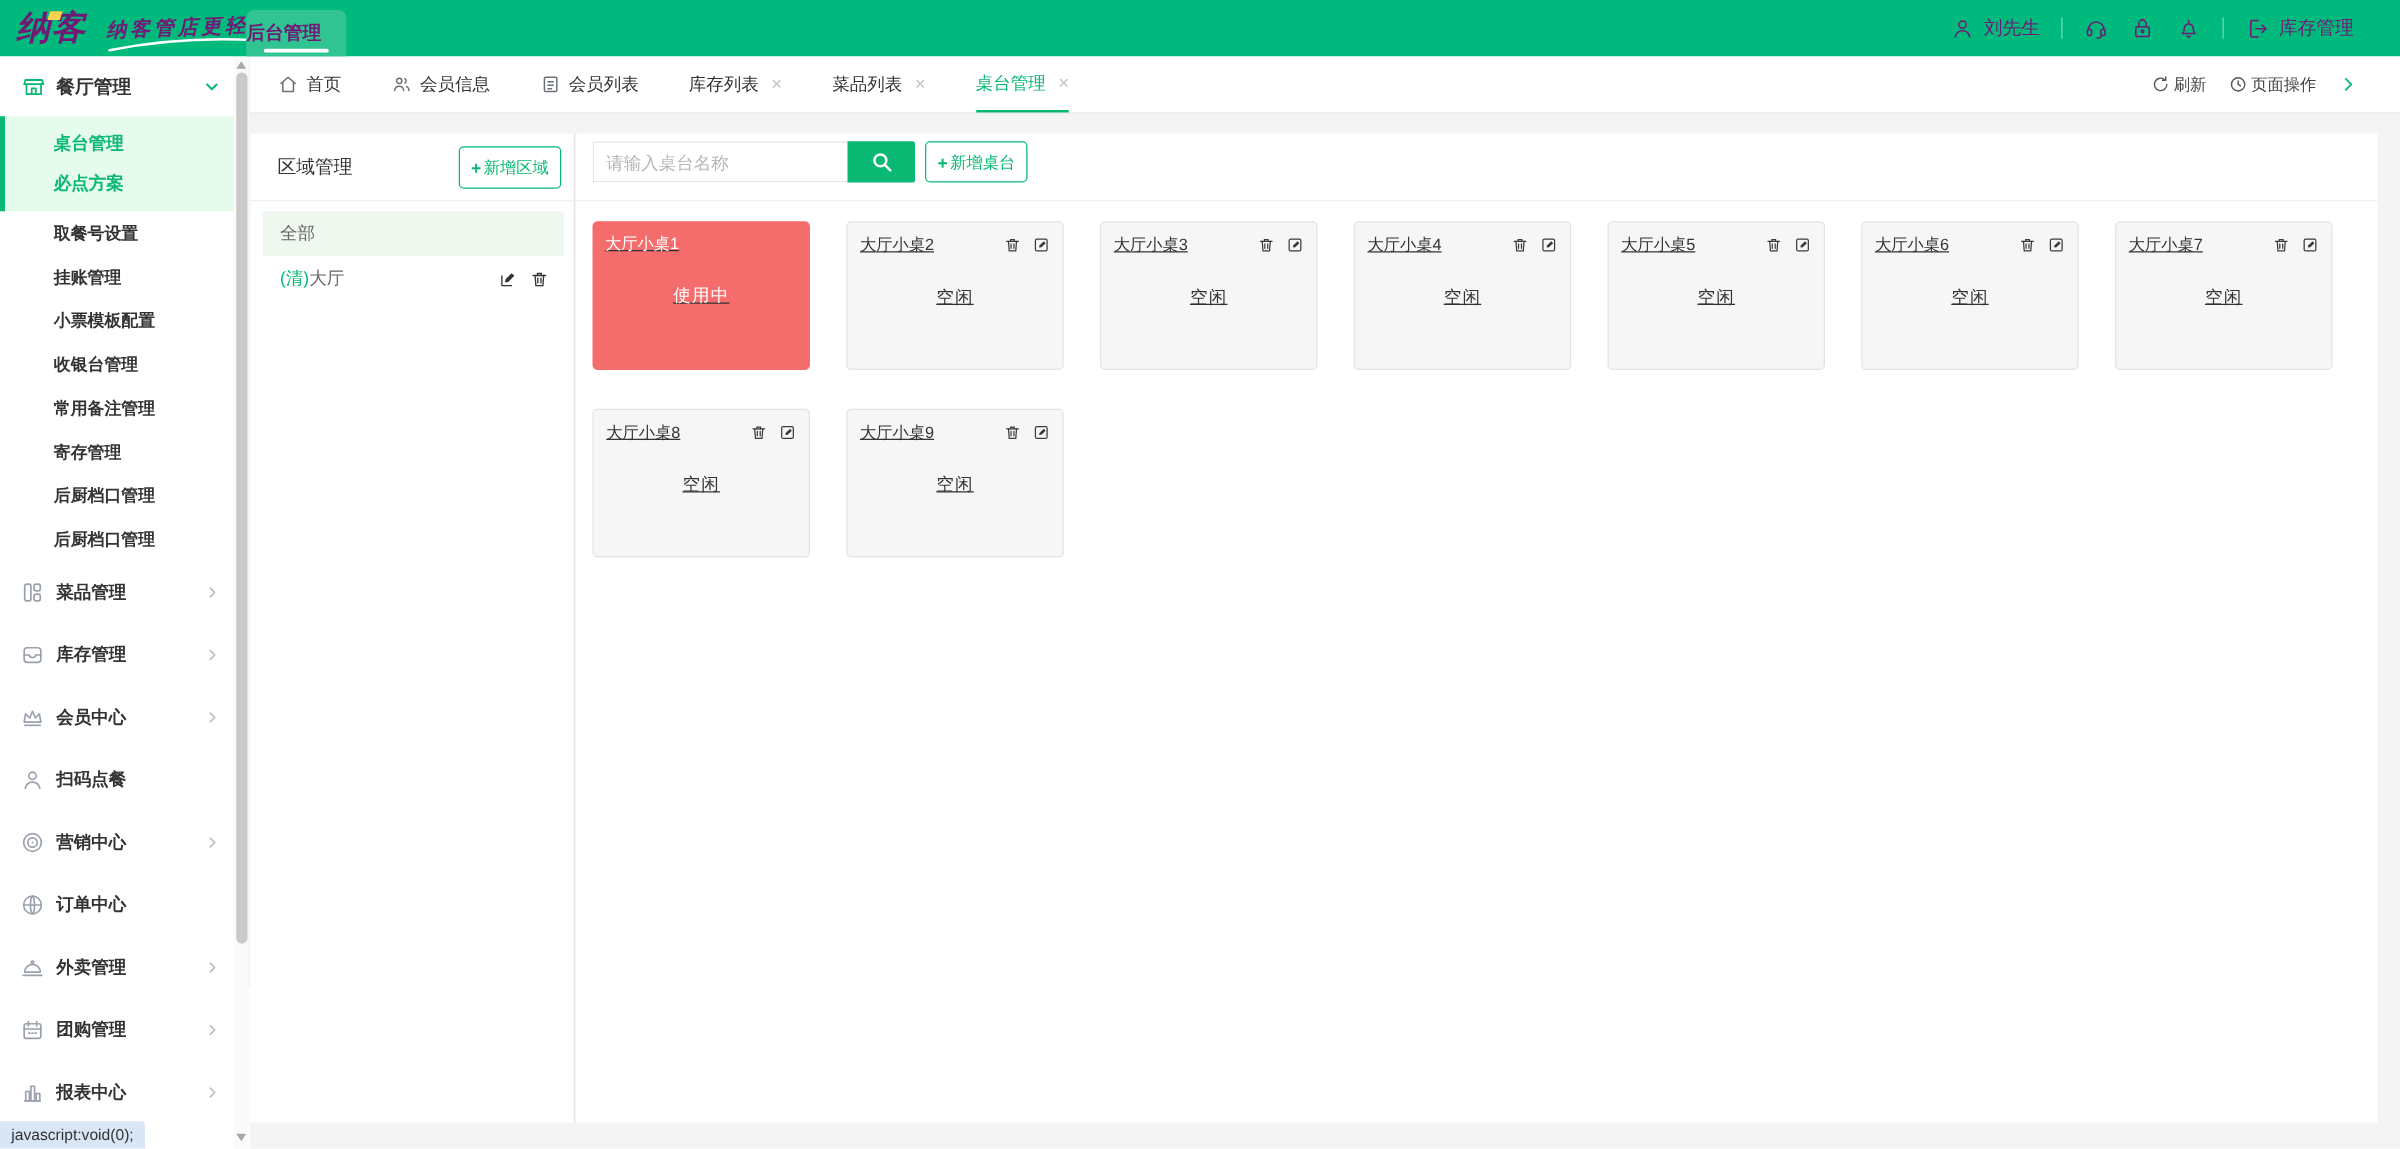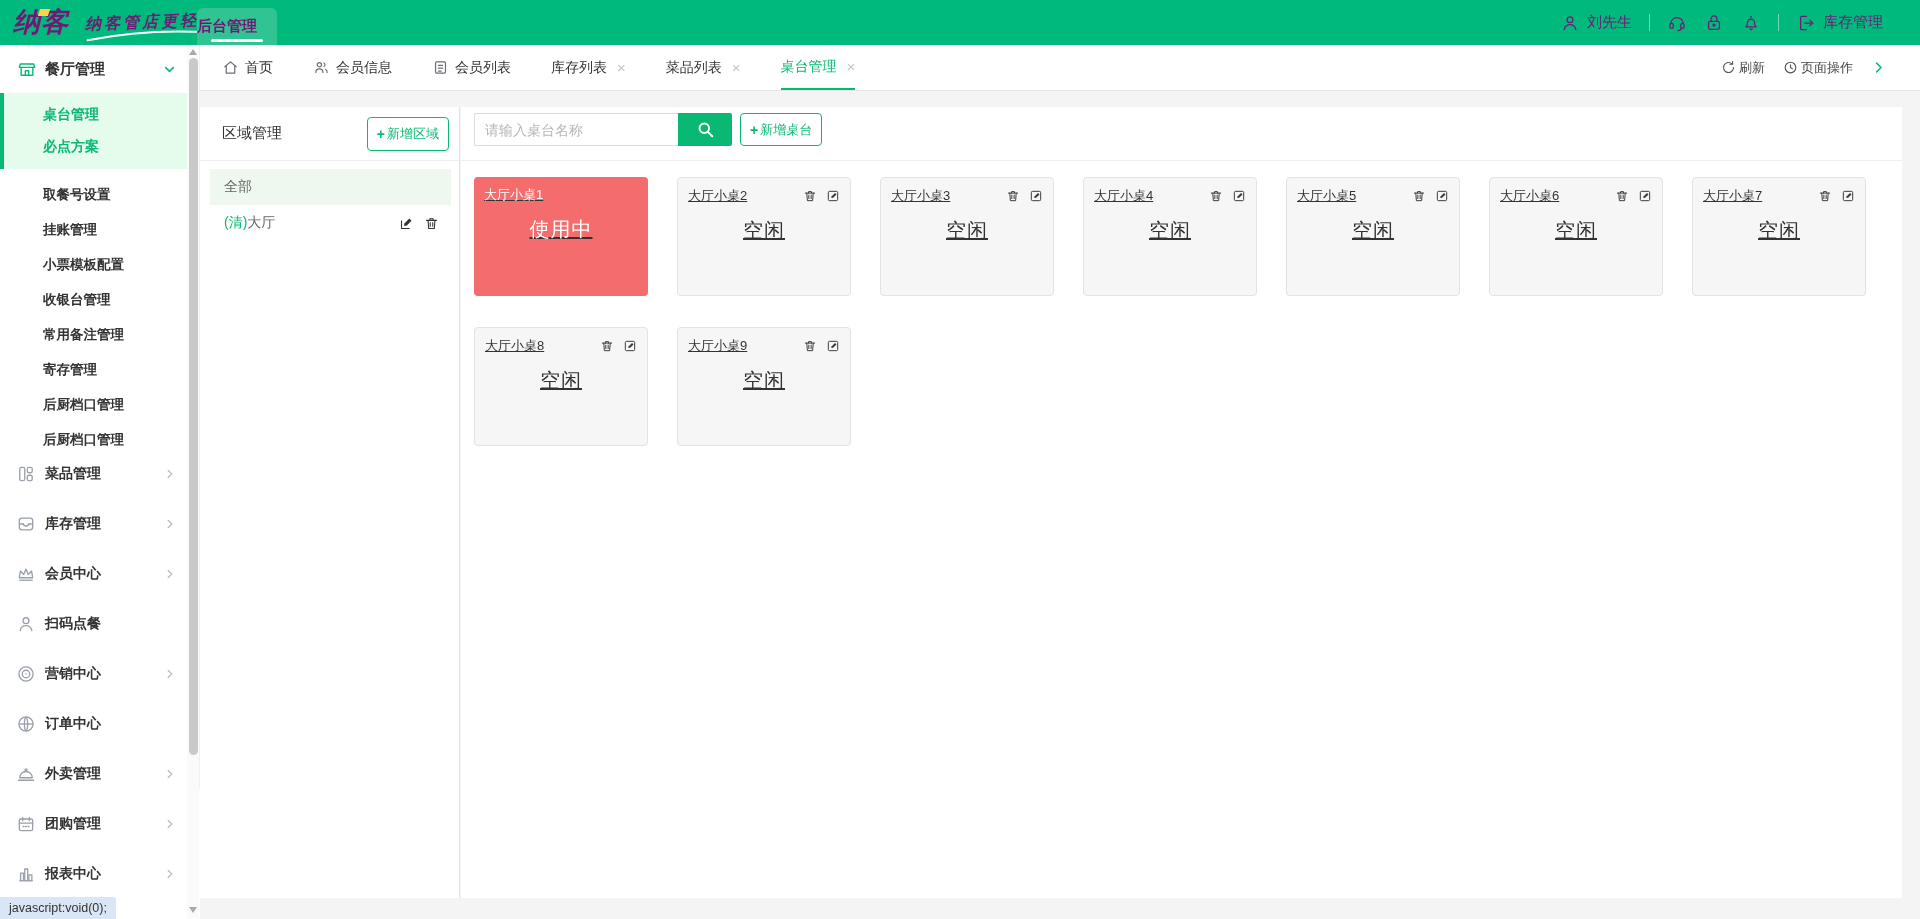--- a/index.html
+++ b/index.html
@@ -49,21 +49,21 @@
   
   .sidebar { position:absolute; left:0; top:45px; width:200px; height:744px; background:#fff;
     border-right:1px solid #f0f0f0; z-index:10; }
   .side-head { height:48px; display:flex; align-items:center; padding-left:17px; gap:8px;
     font-size:15px; font-weight:bold; cursor:pointer; }
   .side-head .s-icon { width:20px; height:20px; color:var(--accent); }
   .side-head .chev-down { position:absolute; right:22px; width:15px; height:15px; color:var(--accent); }
   .side-active-group { background:var(--active-bg); border-left:4px solid var(--accent); padding:6px 0; }
   .side-active-group .item { height:32px; display:flex; align-items:center; padding-left:39px;
     color:var(--accent); font-weight:bold; font-size:14px; cursor:pointer; }
-  .side-sub .item { height:35px; display:flex; align-items:flex-end; padding-left:43px;
+  .side-sub .item { height:35px; display:flex; align-items:center; padding-left:43px;
     font-size:13.5px; font-weight:bold; color:#333; cursor:pointer; }
   .side-sections { }
   .side-section { position:relative; height:50px; display:flex; align-items:center; padding-left:16px; cursor:pointer; }
   .side-section .s-icon { width:20px; height:20px; color:#9aa1ab; }
   .side-section .s-label { margin-left:9px; font-size:14px; font-weight:bold; color:#333; }
   .side-section .chev-right { position:absolute; right:22px; width:14px; height:14px; color:#b9bec6; }
   
   .side-scroll { position:absolute; right:0; top:0; width:12px; height:874px; background:#fafafa; }
   .side-scroll .thumb { position:absolute; left:1.5px; top:13px; width:9px; height:697px;
     background:#c9c9c9; border-radius:5px; }
@@ -105,21 +105,21 @@
 
   .cards { position:absolute; left:13px; top:70px; display:grid;
     grid-template-columns:repeat(7,174px); gap:31px 29px;text-decoration:underline; }
   .card { position:relative; width:174px; height:119px; border-radius:4px; cursor:pointer; }
   .card.free { background:#f6f6f6; border:1px solid #e3e3e3; }
   .card.busy { background:var(--busy); color:#fff; }
   .card-head { display:flex; align-items:center; padding:9px 10px 0 10px; font-size:13px; }
   .card.free .card-head { color:#333; }
   .card-icons { margin-left:auto; display:flex; gap:9px; color:#3b3b3b; }
   .card-icons svg { width:14px; height:14px; cursor:pointer; }
-  .card-status { text-align:center; margin-top:12px; font-size:20px; letter-spacing:1px; }
+  .card-status { text-align:center; margin-top:24px; font-size:14px; letter-spacing:1px; }
   .card.free .card-status { color:#333; }
 
   
   .status-tip { position:absolute; left:0; top:897px; height:22px; background:#d9e6f6;
     display:flex; align-items:center; padding:0 9px; font-size:12.5px; color:#333; z-index:40;
     border-radius:0 3px 0 0; }
 </style>
 </head>
 <body style="--accent: #09b973; --topbar: #00b97d; --topbar-tab: #2fc492; --busy: #f56c6c; --active-bg: #e5fbeb; --selected-row: #eef8ef; --logo-accent: #ffd24d;">
 

